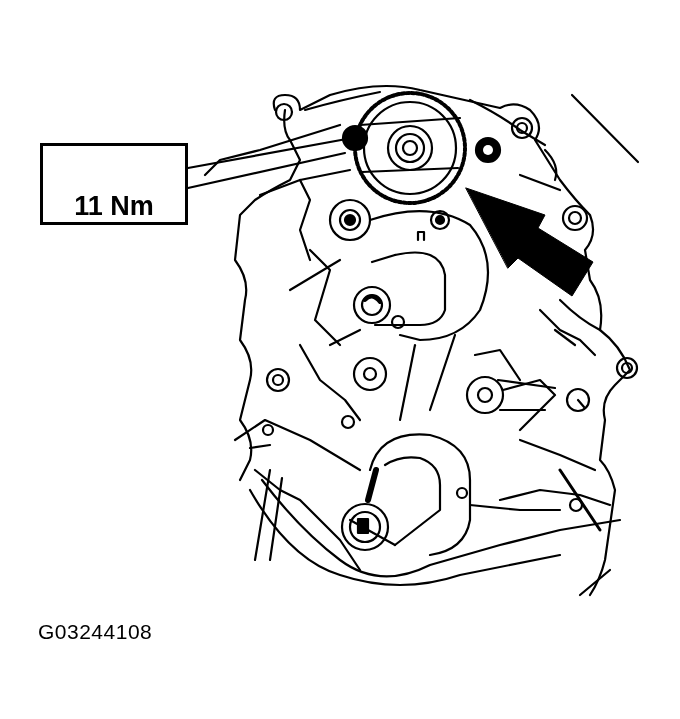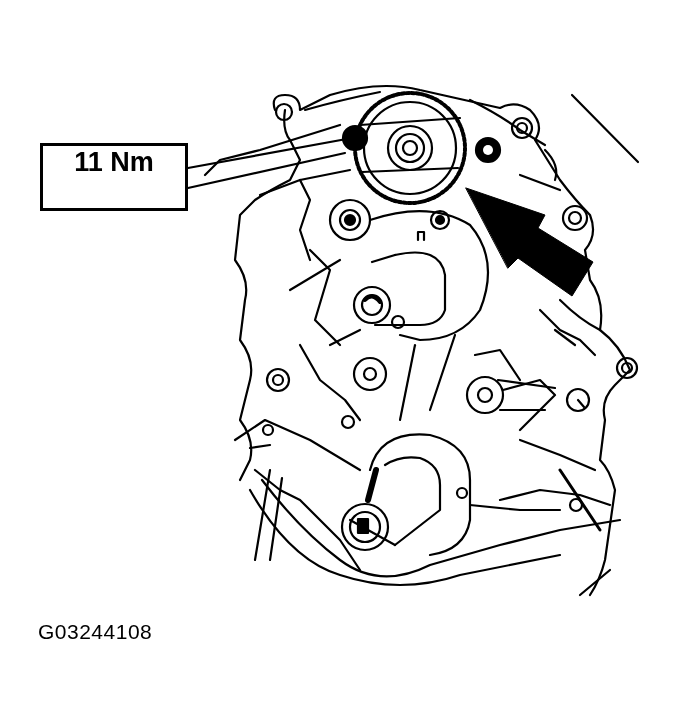--- a/index.html
+++ b/index.html
@@ -1,21 +1,21 @@
 <!DOCTYPE html>
 <html><head>
   <meta charset="utf-8">
   <style>
     html, body { margin: 0; padding: 0; background: #ffffff; }
     body { width: 680px; height: 719px; position: relative; overflow: hidden; font-family: "Liberation Sans", sans-serif; }
     .figure { position: absolute; left: 0; top: 0; width: 680px; height: 719px; }
     .callout-box {
-      position: absolute; left: 40px; top: 143px; width: 148px; height: 68px;
+      position: absolute; left: 40px; top: 143px; width: 148px; height: 82px;
       border: 3px solid #000; box-sizing: border-box; background: #fff;
-      display: flex; flex-direction: column; align-items: center; justify-content: space-between;
+      display: flex; flex-direction: column; align-items: center; justify-content: flex-end;
     }
     .callout-line1, .callout-line2 {
       font-family: "Liberation Sans", sans-serif; font-weight: bold; color: #000;
       font-size: 27px; line-height: 32px; letter-spacing: 0px;
     }
     .figure-id {
       position: absolute; left: 38px; top: 620px;
       font-family: "Liberation Sans", sans-serif; font-size: 21px; color: #000000; letter-spacing: 0.5px;
     }
   </style>

